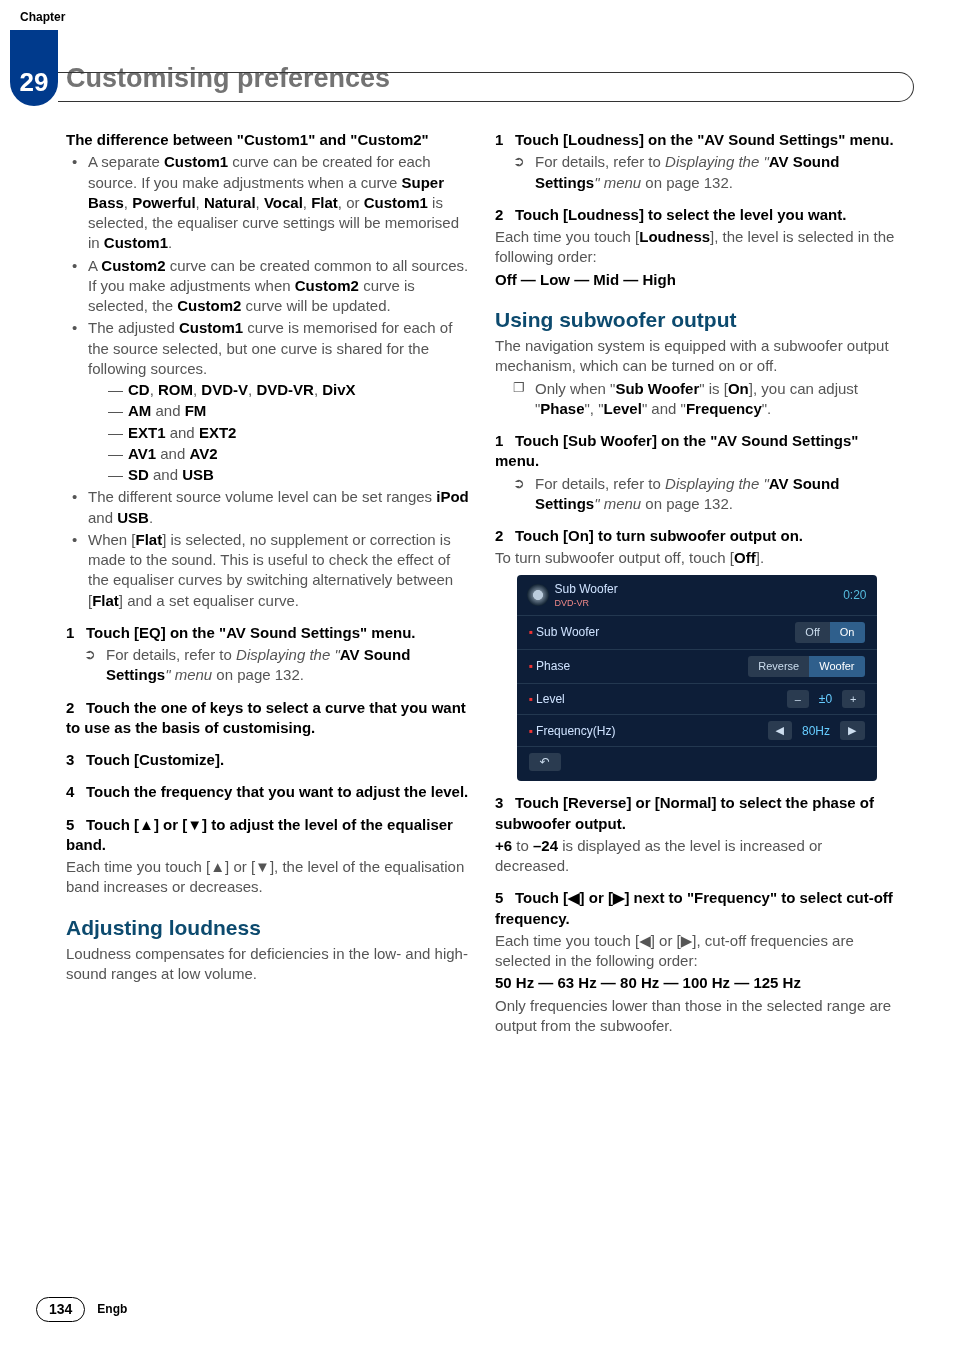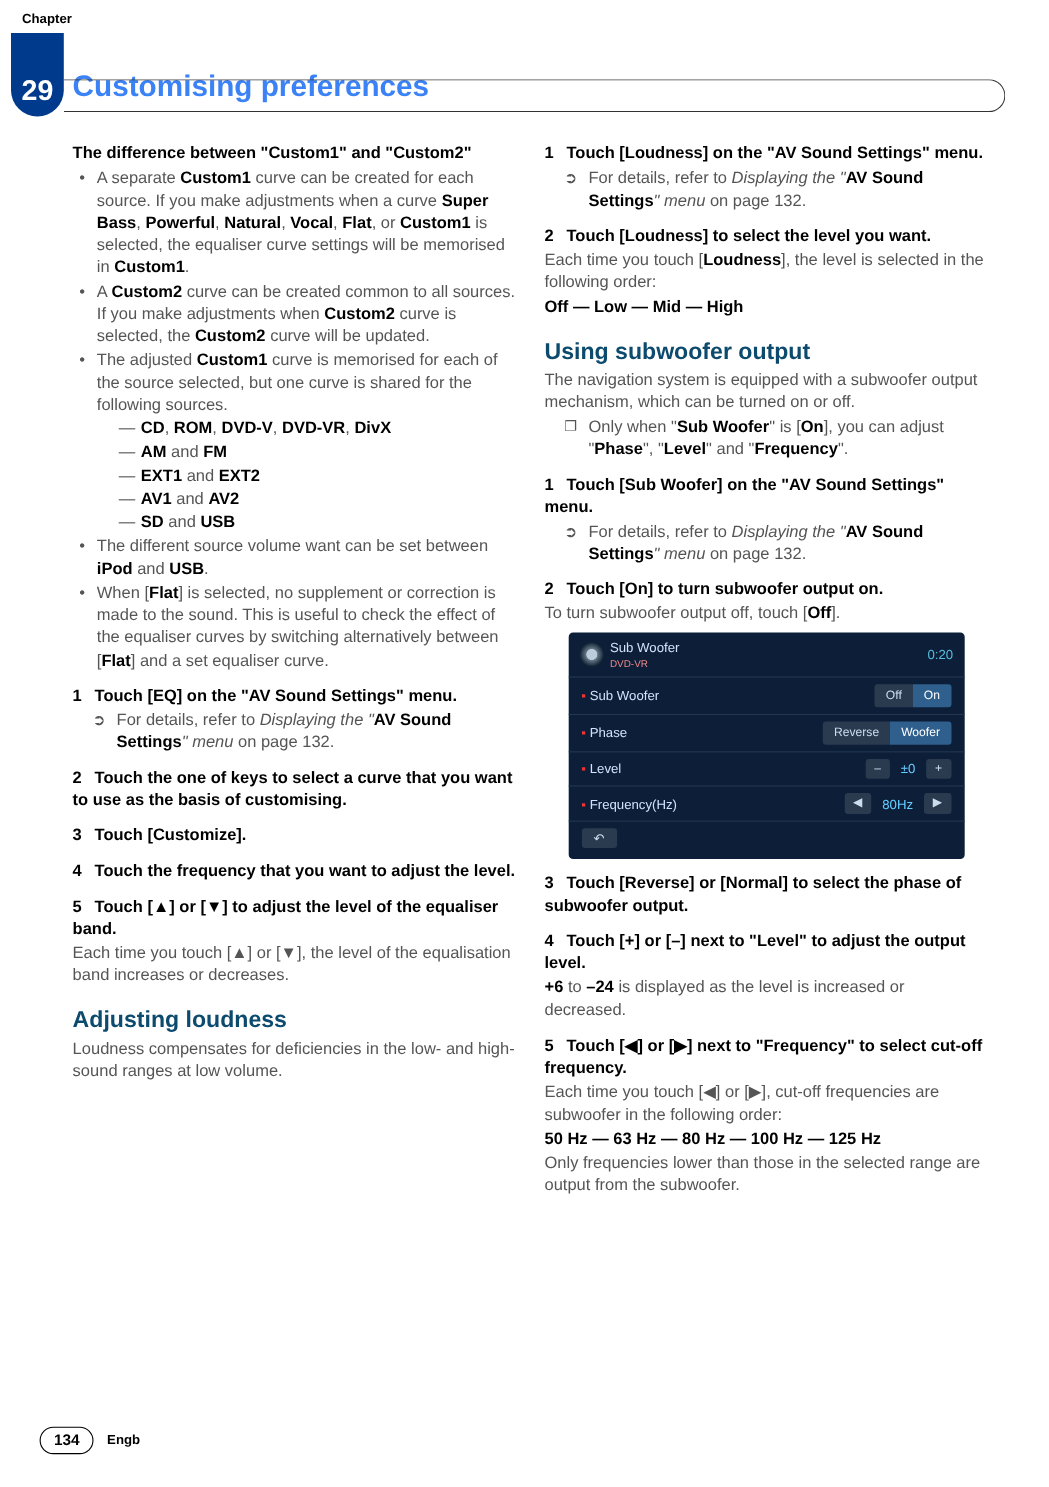--- a/index.html
+++ b/index.html
@@ -1,21 +1,21 @@
 <!DOCTYPE html>
 <html><head>
 <meta charset="utf-8">
 <style>
   html,body{margin:0;padding:0;background:#fff;color:#000;font-family:Helvetica,Arial,sans-serif;font-size:15px;line-height:1.33;}
   .page{width:954px;height:1352px;position:relative;box-sizing:border-box;padding:0 56px;}
   
   .hdr-chapter{position:absolute;left:20px;top:10px;font-size:12px;font-weight:700;}
   .hdr-bar{position:absolute;left:10px;top:58px;right:40px;height:42px;}
   .hdr-num{position:absolute;left:0;top:-28px;width:48px;height:70px;background:#003a8c;border-radius:0 0 24px 24px;color:#fff;font-weight:700;font-size:26px;display:flex;align-items:flex-end;justify-content:center;padding-bottom:6px;}
-  .hdr-title{margin-left:56px;height:42px;display:flex;align-items:center;font-weight:800;font-size:27px;color:#3b82f6;}
+  .hdr-title{margin-left:56px;height:42px;display:flex;align-items:center;font-weight:800;font-size:27px;color:#737373;}
   .hdr-line{position:absolute;left:48px;right:0;bottom:-2px;height:28px;border:1.5px solid #333;border-left:none;border-radius:0 22px 22px 0;}
   
   .cols{position:absolute;top:130px;left:66px;right:56px;bottom:80px;display:flex;gap:26px;}
   .col{flex:1;min-width:0;font-size:15px;color:#555;line-height:1.35;}
   .col b,.col strong{color:#000;font-weight:700;}
   .h2{font-size:21px;font-weight:800;color:#0c4a6e;margin:16px 0 2px;}
   .p{margin:2px 0;}
   .step{color:#000;font-weight:700;margin-top:12px;}
   .step .n{display:inline-block;width:20px;}
   .lead{color:#000;font-weight:700;margin:0 0 2px;}
@@ -78,21 +78,21 @@
       </li>
       <li>
         <span>The adjusted </span><b>Custom1</b><span> curve is memorised for each of the source selected, but one curve is shared for the following sources.</span>
         <div class="dash"><b>CD</b>, <b>ROM</b>, <b>DVD-V</b>, <b>DVD-VR</b>, <b>DivX</b></div>
         <div class="dash"><b>AM</b><span> and </span><b>FM</b></div>
         <div class="dash"><b>EXT1</b><span> and </span><b>EXT2</b></div>
         <div class="dash"><b>AV1</b><span> and </span><b>AV2</b></div>
         <div class="dash"><b>SD</b><span> and </span><b>USB</b></div>
       </li>
       <li>
-        <span>The different source volume want can be set between </span><b>iPod</b><span> and </span><b>USB</b><span>.</span>
+        <span>The different source volume level can be set ranges </span><b>iPod</b><span> and </span><b>USB</b><span>.</span>
       </li>
       <li>
         <span>When [</span><b>Flat</b><span>] is selected, no supplement or correction is made to the sound. This is useful to check the effect of the equaliser curves by switching alternatively between [</span><b>Flat</b><span>] and a set equaliser curve.</span>
       </li>
     </ul>
 
     <div class="step"><span class="n">1</span><span>Touch [EQ] on the "AV Sound Settings" menu.</span></div>
     <div class="note"><span>For details, refer to </span><em>Displaying the "</em><b>AV Sound Settings</b><em>" menu</em><span> on page 132.</span></div>
 
     <div class="step"><span class="n">2</span><span>Touch the one of keys to select a curve that you want to use as the basis of customising.</span></div>
@@ -159,24 +159,23 @@
         <div class="btn sm">◀</div>
         <div class="val">80Hz</div>
         <div class="btn sm">▶</div>
       </div>
       <div class="shot-back">
         <div class="back-btn">↶</div>
       </div>
     </div>
 
     <div class="step"><span class="n">3</span><span>Touch [Reverse] or [Normal] to select the phase of subwoofer output.</span></div>
-    <div class="step"><span class="n">4</span><span>Touch [+] or [–] next to "Level" to adjust the output level.</span></div>
     <div class="p"><b>+6</b><span> to </span><b>–24</b><span> is displayed as the level is increased or decreased.</span></div>
     <div class="step"><span class="n">5</span><span>Touch [◀] or [▶] next to "Frequency" to select cut-off frequency.</span></div>
-    <div class="p">Each time you touch [◀] or [▶], cut-off frequencies are subwoofer in the following order:</div>
+    <div class="p">Each time you touch [◀] or [▶], cut-off frequencies are selected in the following order:</div>
     <div class="p"><b>50 Hz — 63 Hz — 80 Hz — 100 Hz — 125 Hz</b></div>
     <div class="p">Only frequencies lower than those in the selected range are output from the subwoofer.</div>
   </div>
 </div>
 
 <div class="ftr">
   <div class="pg">134</div>
   <div class="lang">Engb</div>
 </div>
 

